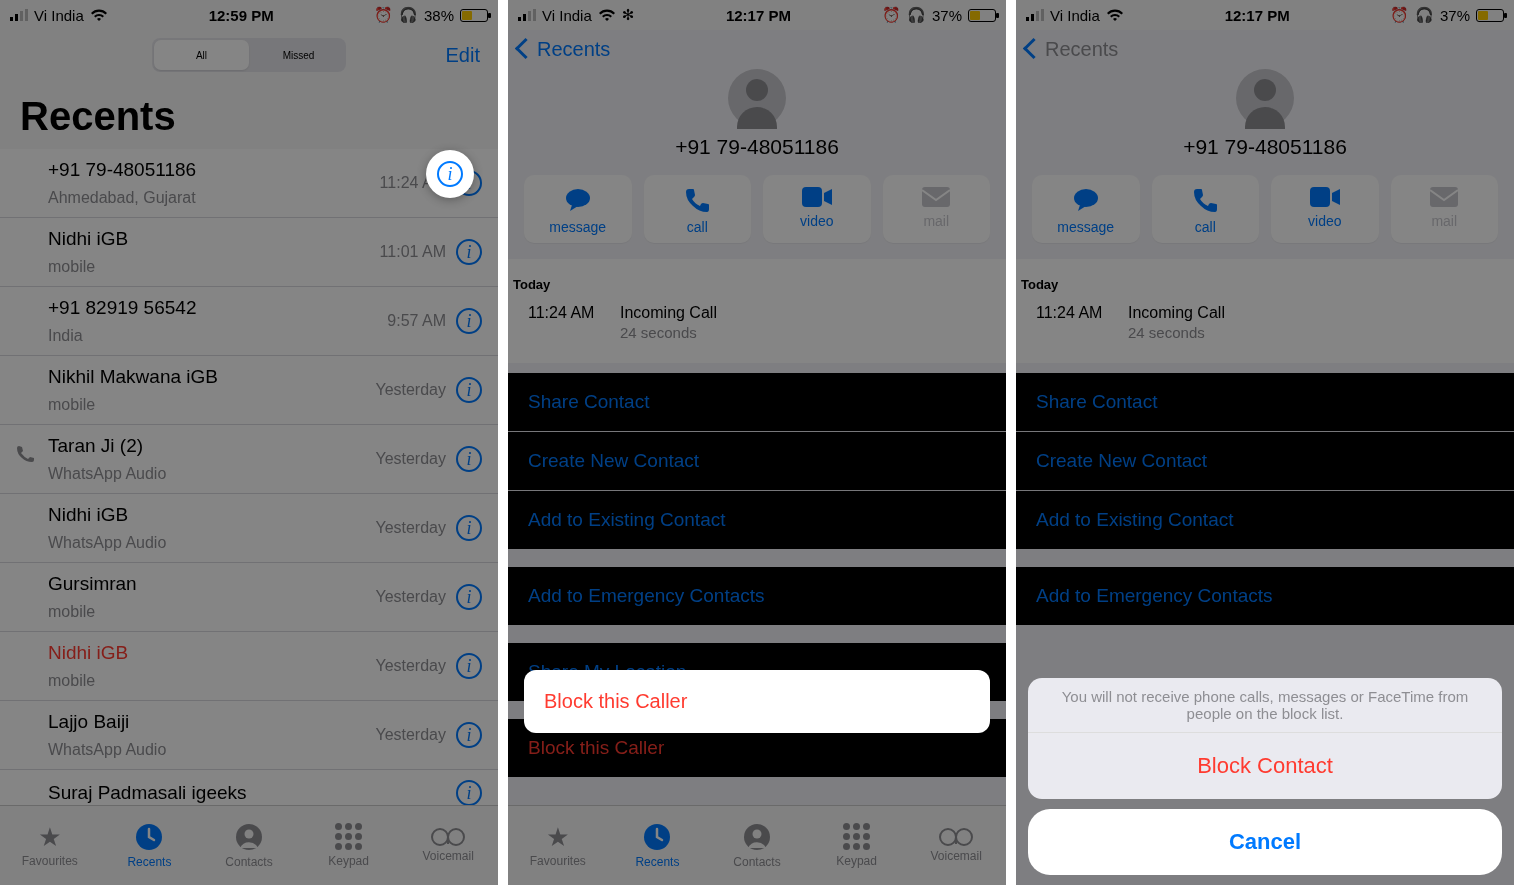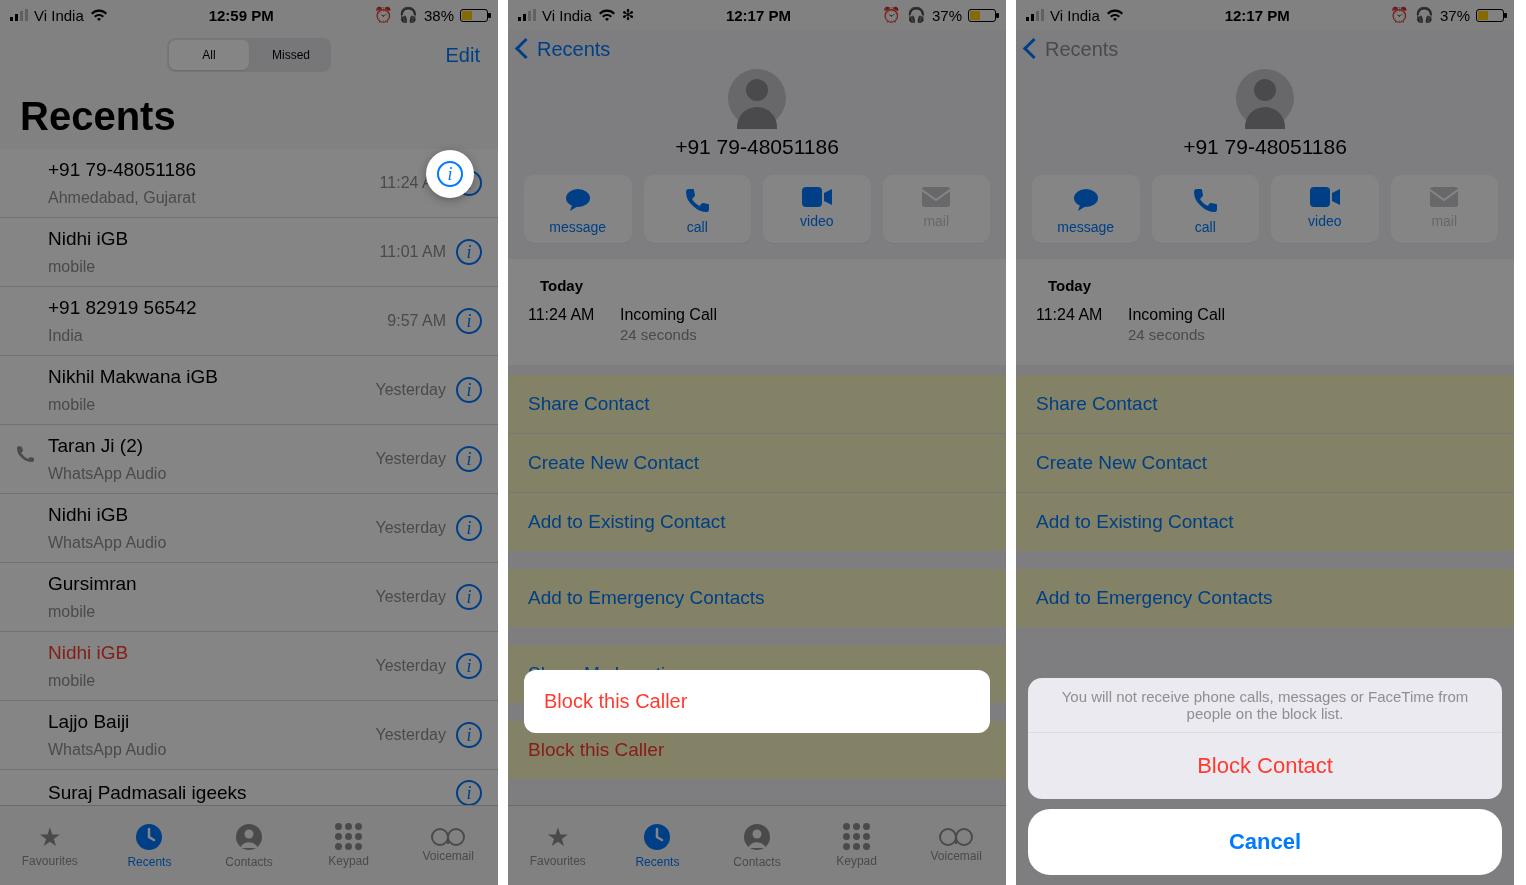--- a/index.html
+++ b/index.html
@@ -51,21 +51,21 @@
   
   .navbar {
     display:flex; align-items:center; height:50px; position:relative; background:#f8f8f8;
   }
   .seg {
     position:absolute; left:50%; transform:translateX(-50%);
     display:flex; border-radius:8px; overflow:hidden; background:#e5e5ea;
     height:34px;
   }
   .seg div {
-    width:80px; display:flex; align-items:center; justify-content:center; font-size:12px;
+    width:95px; display:flex; align-items:center; justify-content:center; font-size:10px;
   }
   .seg .sel { background:#fff; border-radius:7px; margin:2px; box-shadow:0 1px 2px rgba(0,0,0,0.1); font-weight:500;}
   .edit-btn {
     position:absolute; right:18px; color:#007aff; font-size:20px;
   }
   .big-title {
     font-size:40px; font-weight:700; padding:14px 20px 10px; background:#f8f8f8;
   }
   .call-row {
     display:flex; align-items:center; padding:10px 16px 10px 48px; border-bottom:1px solid #d9d9de;
@@ -141,31 +141,31 @@
   }
   .action-card {
     flex:1; background:#fff; border-radius:10px; padding:12px 4px 8px;
     display:flex; flex-direction:column; align-items:center; gap:6px;
     color:#007aff; box-shadow:0 1px 1px rgba(0,0,0,0.05);
   }
   .action-card.disabled { color:#c7c7cd; }
   .action-card .lbl { font-size:14px; }
   .action-ico { font-size:24px; }
   .section-header {
-    padding:18px 32px 6px; font-size:15px; font-weight:600;
+    padding:18px 5px 6px; font-size:13px; font-weight:600;
   }
   .call-log-row {
     display:flex; padding:6px 20px 14px; gap:12px;
   }
   .call-log-row .t { width:80px; font-size:16px; font-weight:500; }
   .call-log-row .d .l1 { font-size:16px; font-weight:500; }
   .call-log-row .d .l2 { font-size:15px; color:#8e8e93; margin-top:2px; }
   .list-group { margin-top:10px; }
   .list-group .row {
-    background:#fef9c3; padding:18px 20px; font-size:19px; color:#007aff;
+    background:#000000; padding:18px 20px; font-size:19px; color:#007aff;
     border-bottom:1px solid #e5e5ea;
   }
   .list-group .row:last-child { border-bottom:none; }
   .list-group.sep { margin-top:18px; }
   .row.danger { color:#ff3b30; }
   
   .block-highlight {
     position:absolute; left:16px; right:16px; background:#fff; border-radius:12px;
     padding:20px; font-size:20px; color:#ff3b30; z-index:10;
   }

